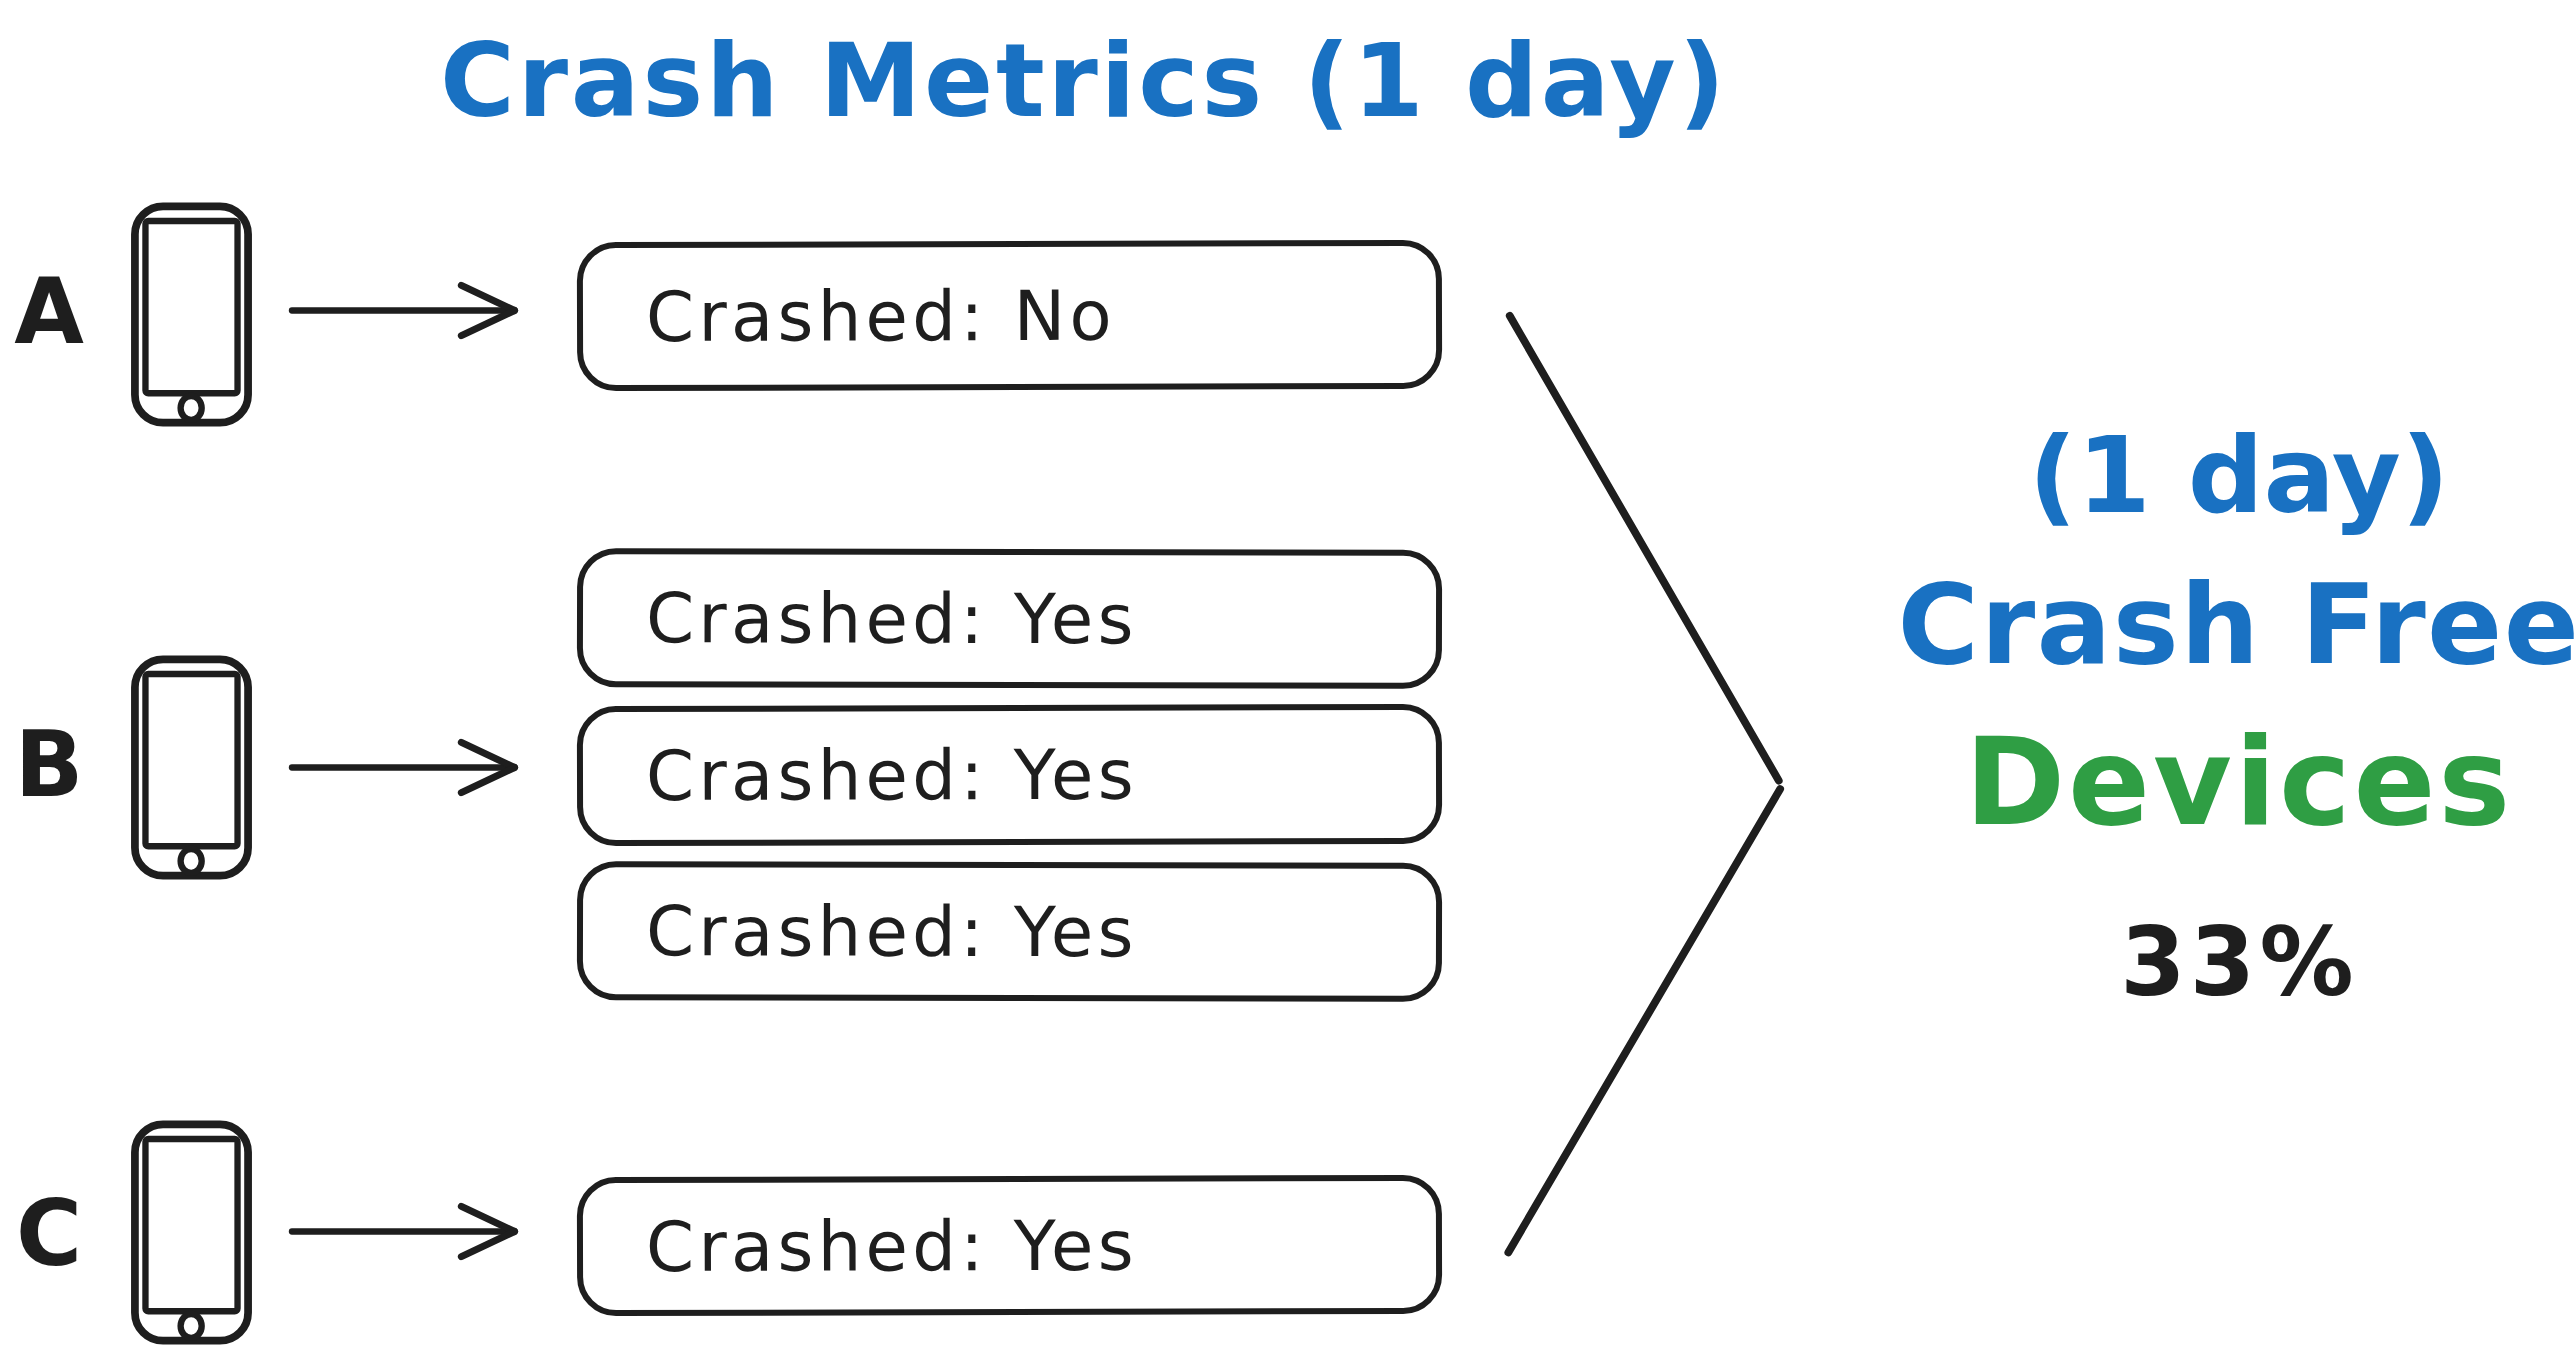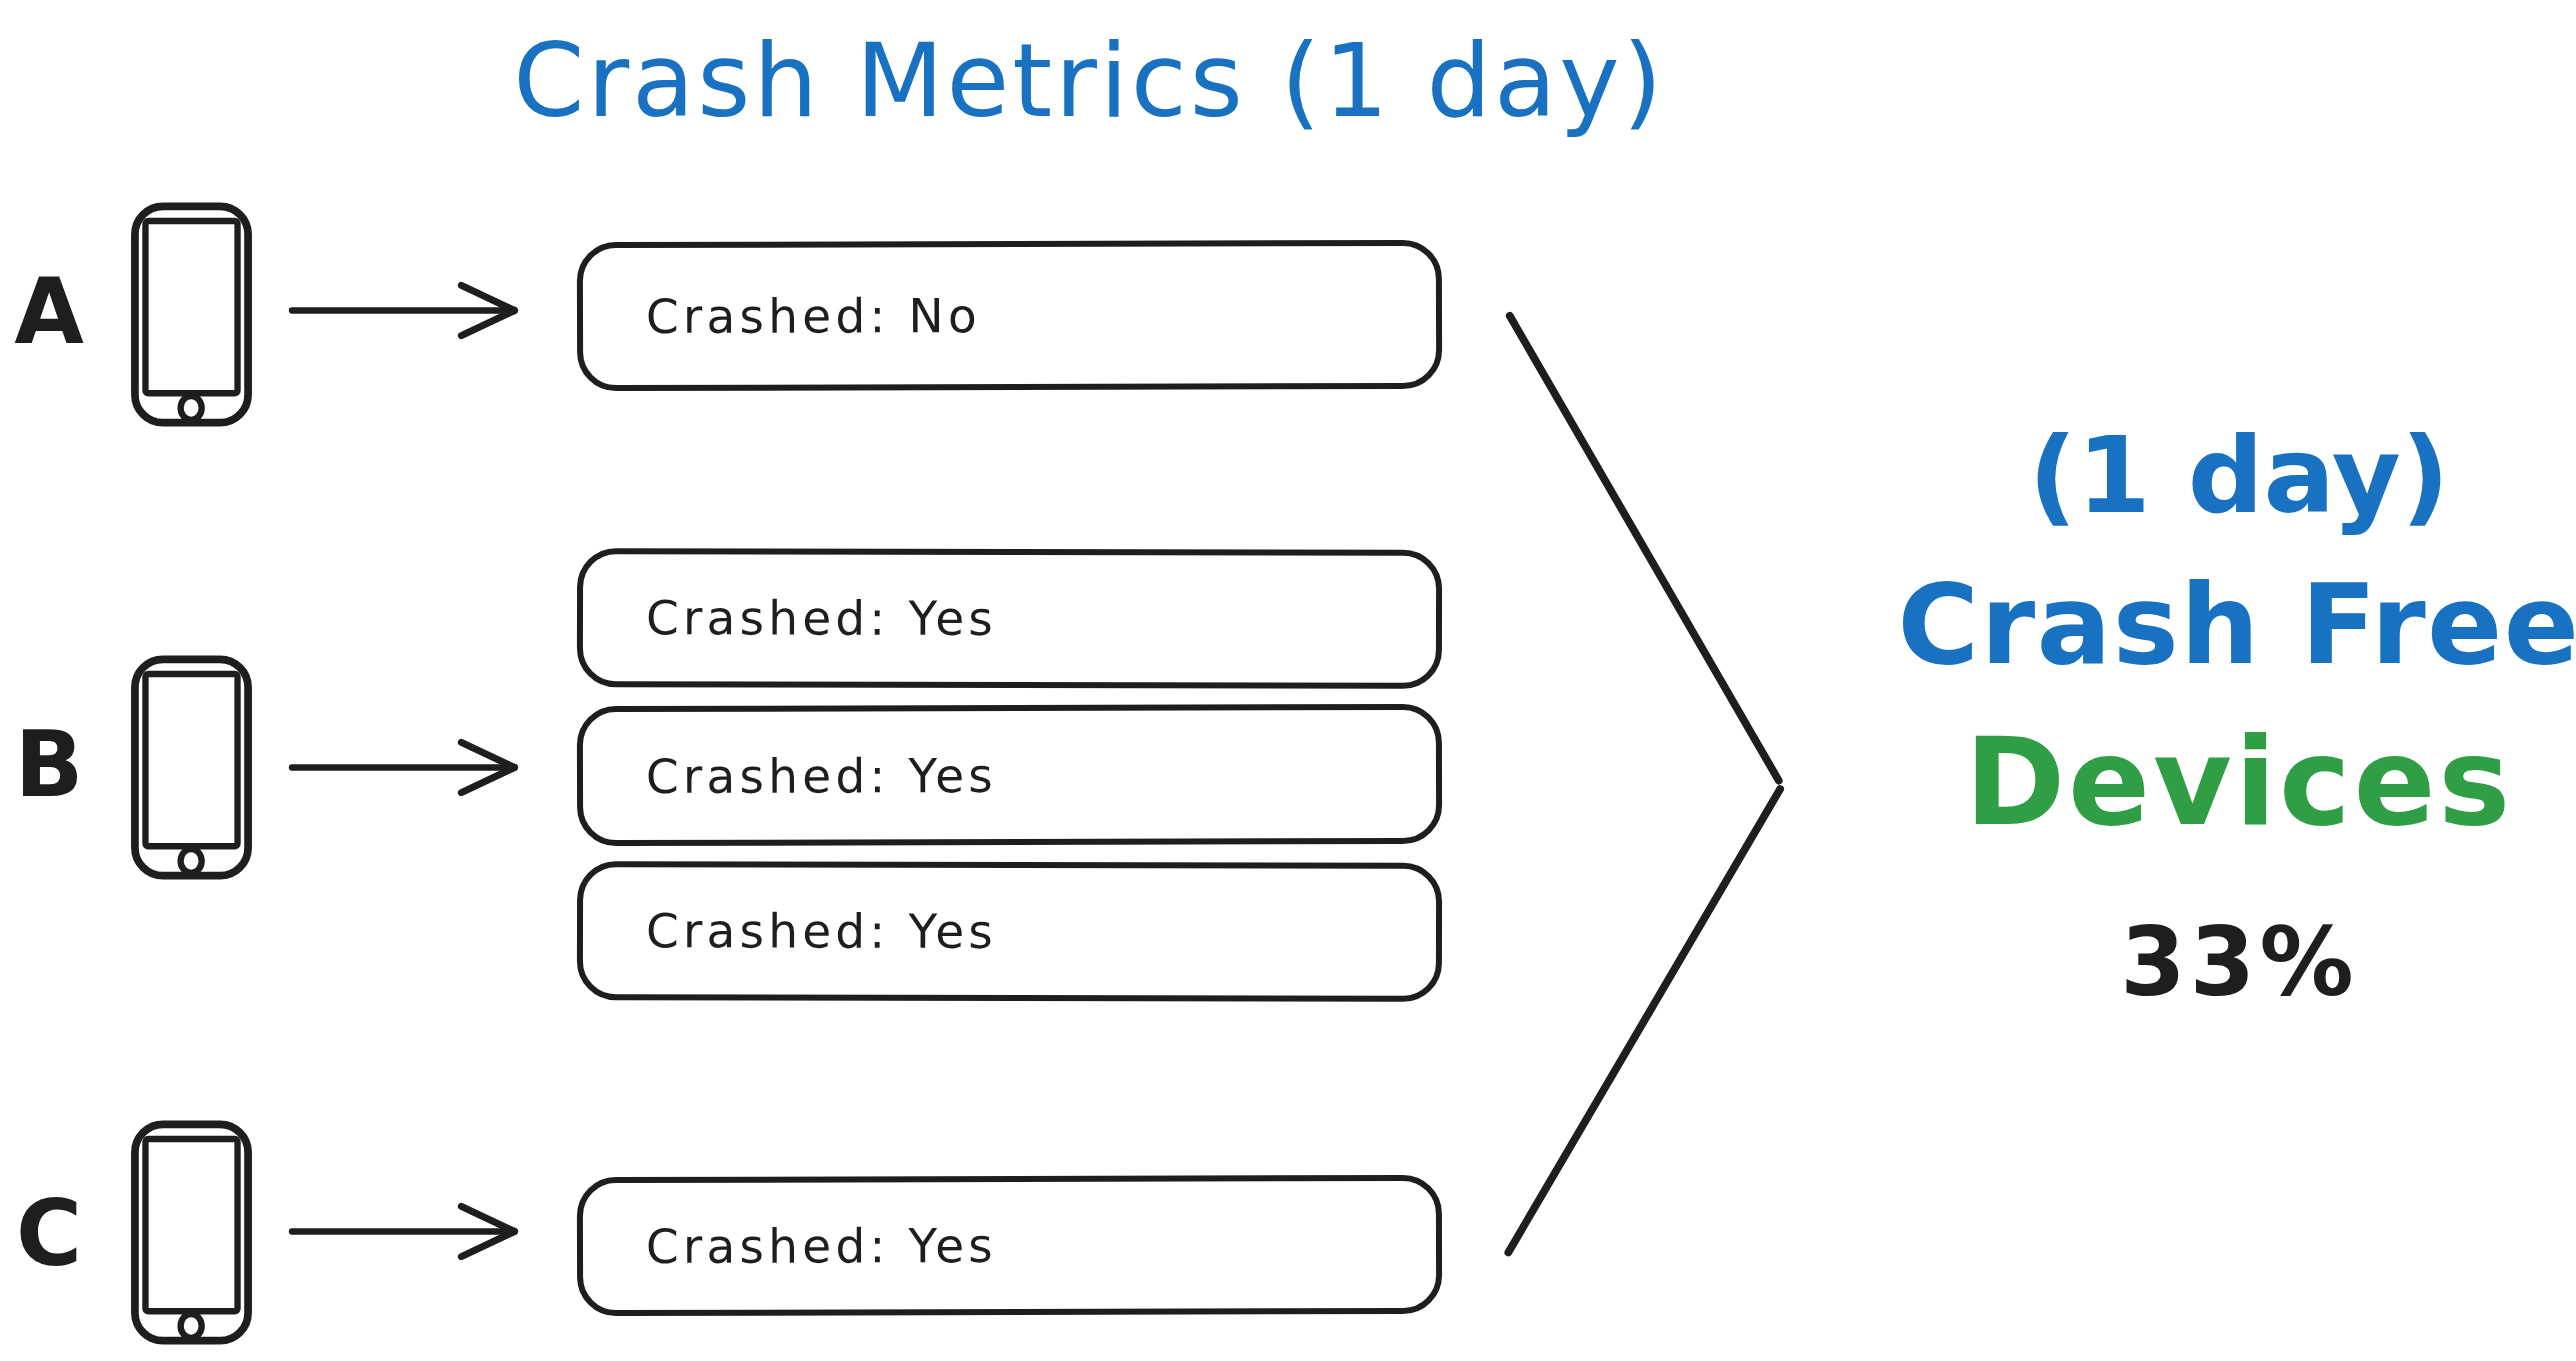--- a/index.html
+++ b/index.html
@@ -6,41 +6,41 @@
   body{
     width:2576px;height:1362px;
     font-family:"DejaVu Sans", sans-serif;
     color:#1e1e1e;
     overflow:hidden;
   }
   .canvas{position:relative;width:2576px;height:1362px;background:#ffffff;}
 
   .title{
     position:absolute;left:440px;top:21px;width:1225px;
-    text-align:right;font-size:102px;font-weight:400;
+    text-align:right;font-size:102px;font-weight:700;
     color:#1971c2;letter-spacing:2.8px;white-space:nowrap;
   }
 
   .device-label{
     position:absolute;left:7px;width:84px;text-align:center;
     font-size:90px;font-weight:600;color:#1e1e1e;
   }
 
   .phone{position:absolute;left:130px;width:123px;height:227px;}
   .arrow{position:absolute;left:287px;width:243px;height:63px;}
 
   .session-box{
     position:absolute;left:577px;width:865px;
     border:6.3px solid #1e1e1e;border-radius:39px;
     background:#ffffff;box-sizing:border-box;
     display:flex;align-items:center;
     padding-left:63px;
   }
   .session-text{
-    font-size:47px;font-weight:500;color:#1e1e1e;
+    font-size:69px;font-weight:500;color:#1e1e1e;
     letter-spacing:4.2px;white-space:nowrap;
   }
   .r1{transform:rotate(-0.15deg);}
   .r2{transform:rotate(0.12deg);}
 
   .chevron{position:absolute;left:1471px;top:296px;width:331px;height:979px;}
 
   .result{position:absolute;left:1894px;top:0;width:690px;}
   .result-line{
     position:absolute;left:0;width:690px;text-align:center;

